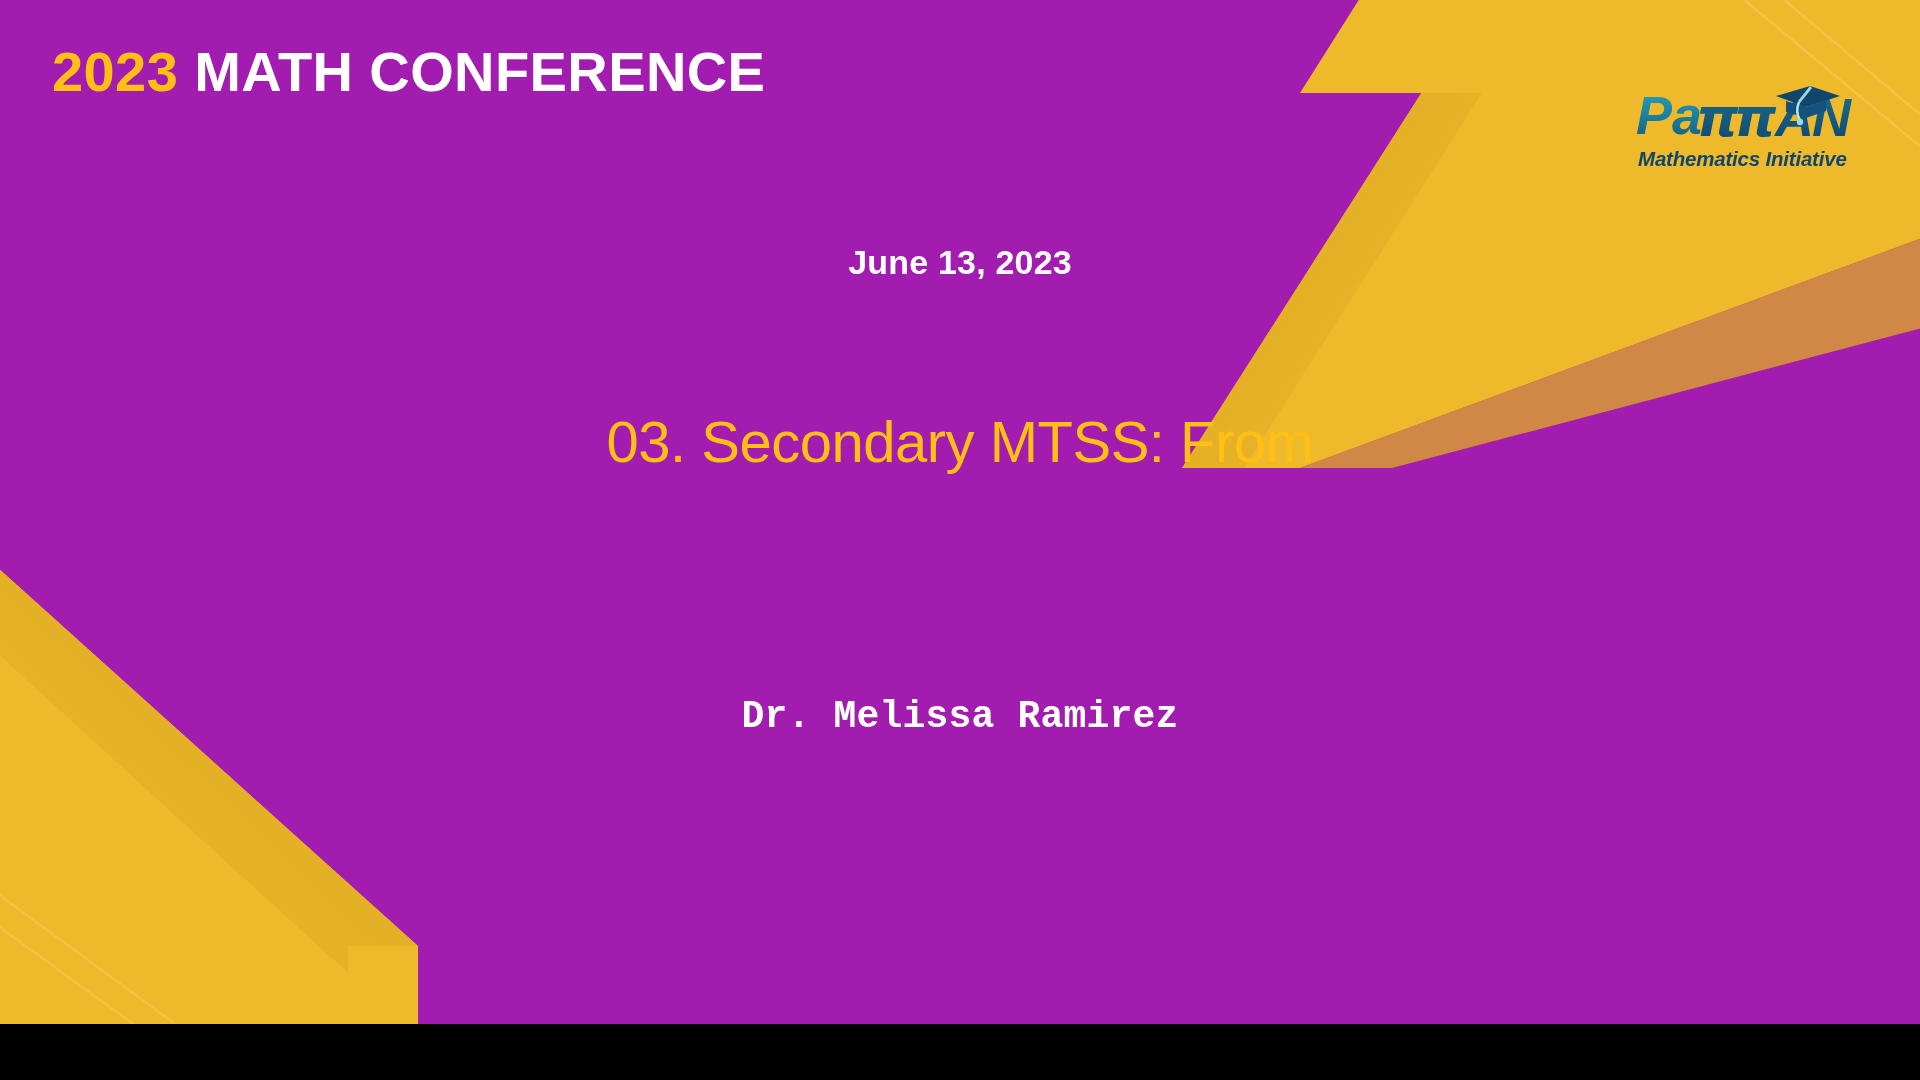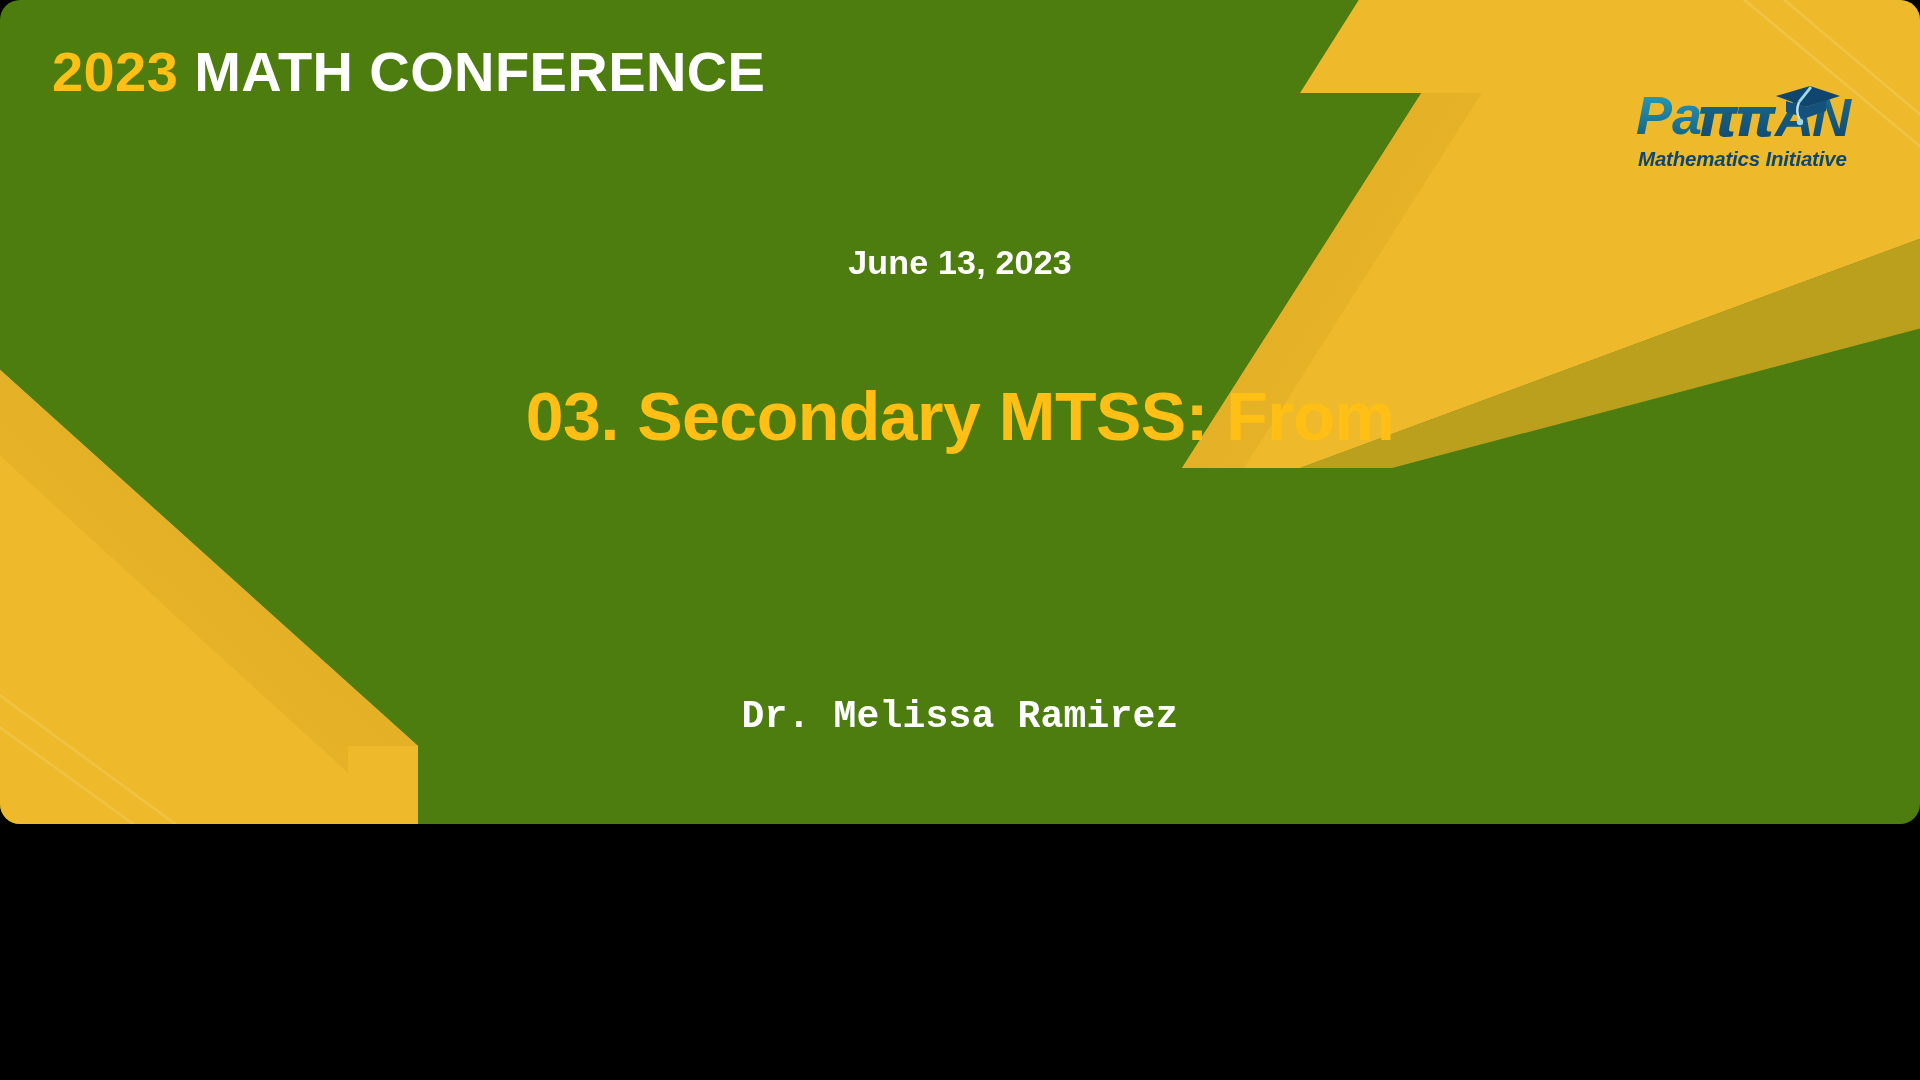--- a/index.html
+++ b/index.html
@@ -4,25 +4,24 @@
 <style>
   html, body {
     margin: 0;
     padding: 0;
     background: #000;
   }
 
   #slide {
     position: relative;
     width: 1920px;
-    height: 824px;
+    height: 1024px;
     overflow: hidden;
-    background: #4d7c0f;
+    background: #a21caf;
     font-family: "Liberation Sans", sans-serif;
-    border-radius: 20px;
   }
 
   
   .deco {
     position: absolute;
     pointer-events: none;
   }
 
   
   .deco-tr {
@@ -67,25 +66,25 @@
     font-size: 34px;
     font-weight: 700;
     color: #FFFFFF;
     letter-spacing: 0.2px;
   }
 
   .slide-title {
     position: absolute;
     left: 50%;
     transform: translateX(-50%);
-    top: 376px;
+    top: 408px;
     width: 1290px;
     text-align: center;
-    font-size: 68px;
-    font-weight: 700;
+    font-size: 58px;
+    font-weight: 400;
     line-height: 1.18;
     color: #FFBF14;
     letter-spacing: -0.5px;
   }
 
   .presenter {
     position: absolute;
     left: 0;
     right: 0;
     top: 695px;

